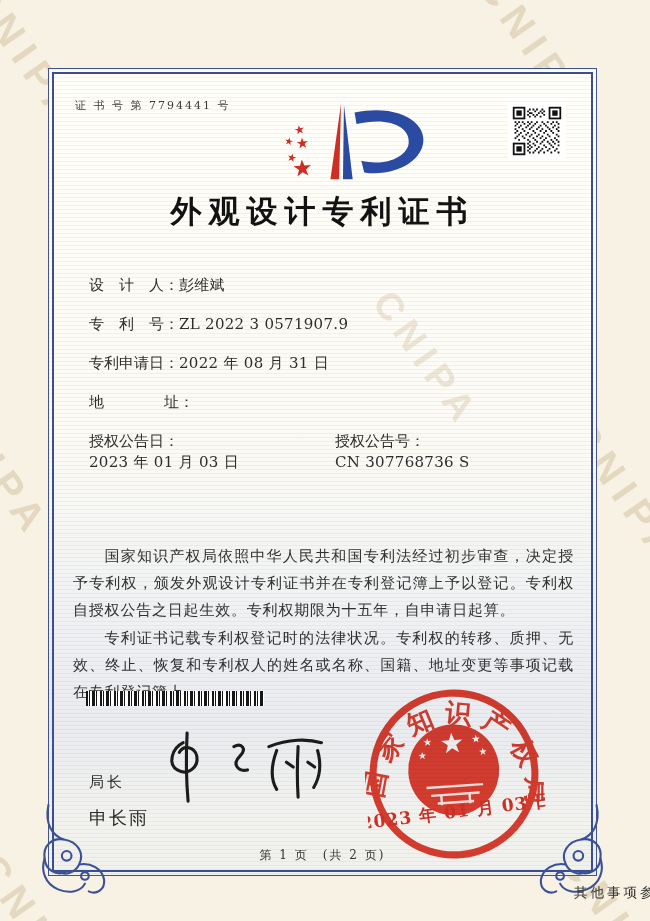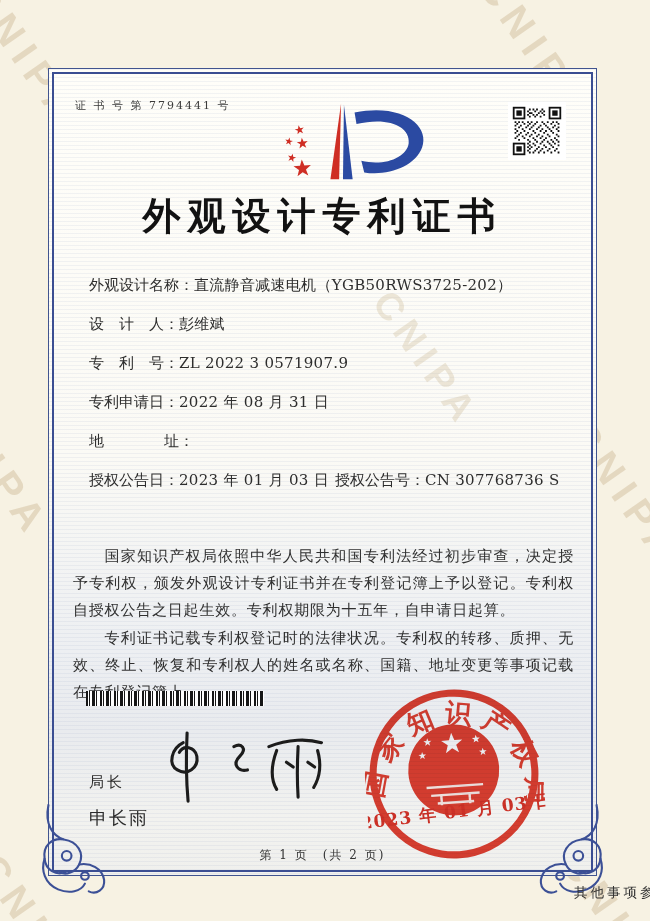--- a/index.html
+++ b/index.html
@@ -41,29 +41,29 @@
     font-weight:bold;font-size:38px;letter-spacing:8px;
     color:rgba(203,184,148,0.33);
     transform:rotate(55deg);transform-origin:left top;white-space:nowrap;
   }
   
   .cert-no{position:absolute;left:26px;top:29px;font-size:11px;letter-spacing:2px;color:#3a3a3a;z-index:3;}
   .logo{position:absolute;left:230px;top:30px;z-index:3;}
   .qr{position:absolute;left:459px;top:33px;z-index:3;background:#fff;padding:3px;}
   .title{
     position:absolute;left:0;top:122px;width:100%;text-align:center;z-index:3;
-    font-size:38px;font-weight:bold;letter-spacing:7px;color:#121212;
+    font-size:31px;font-weight:bold;letter-spacing:7px;color:#121212;
   }
   
   .fields{position:absolute;left:40px;top:206px;width:480px;z-index:3;}
   .field-row{display:flex;align-items:baseline;line-height:21px;margin-bottom:18px;font-size:15px;color:#2d2d2d;}
   .field-label{white-space:pre;flex:none;}
   .field-value{letter-spacing:0.3px;}
   .grant-row{display:flex;line-height:21px;font-size:15px;color:#2d2d2d;}
-  .grant-cell{display:flex;align-items:baseline;}
+  .grant-cell{display:flex;align-items:baseline;flex-direction:column;}
   .grant-left{flex:0 0 246px;}
   
   .paras{position:absolute;left:24px;top:474px;width:501px;z-index:3;}
   .paras p{
     margin:0 0 1px 0;font-size:15px;line-height:27px;letter-spacing:0.8px;
     text-align:justify;text-indent:2.1em;color:#303030;
   }
   
   .barcode{
     position:absolute;left:37px;top:622px;width:178px;height:15px;z-index:3;
@@ -150,24 +150,20 @@
         M10,24h1v1h-1z M14,24h1v1h-1z M17,24h1v1h-1z M21,24h1v1h-1z M25,24h1v1h-1z
         M9,25h1v1h-1z M13,25h1v1h-1z M16,25h1v1h-1z M20,25h1v1h-1z M24,25h1v1h-1z
         M10,26h1v1h-1z M12,26h1v1h-1z M15,26h1v1h-1z M18,26h1v1h-1z M22,26h1v1h-1z M26,26h1v1h-1z"></path>
     </g>
   </svg>
 
   <div class="title">外观设计专利证书</div>
 
   <div class="fields">
     <div class="field-row">
-      <span class="field-label">外观设计名称：</span>
-      <span class="field-value">直流静音减速电机（YGB50RWS3725-202）</span>
-    </div>
-    <div class="field-row">
       <span class="field-label">设　计　人：</span>
       <span class="field-value">彭维斌</span>
     </div>
     <div class="field-row">
       <span class="field-label">专　利　号：</span>
       <span class="field-value">ZL 2022 3 0571907.9</span>
     </div>
     <div class="field-row">
       <span class="field-label">专利申请日：</span>
       <span class="field-value">2022 年 08 月 31 日</span>

